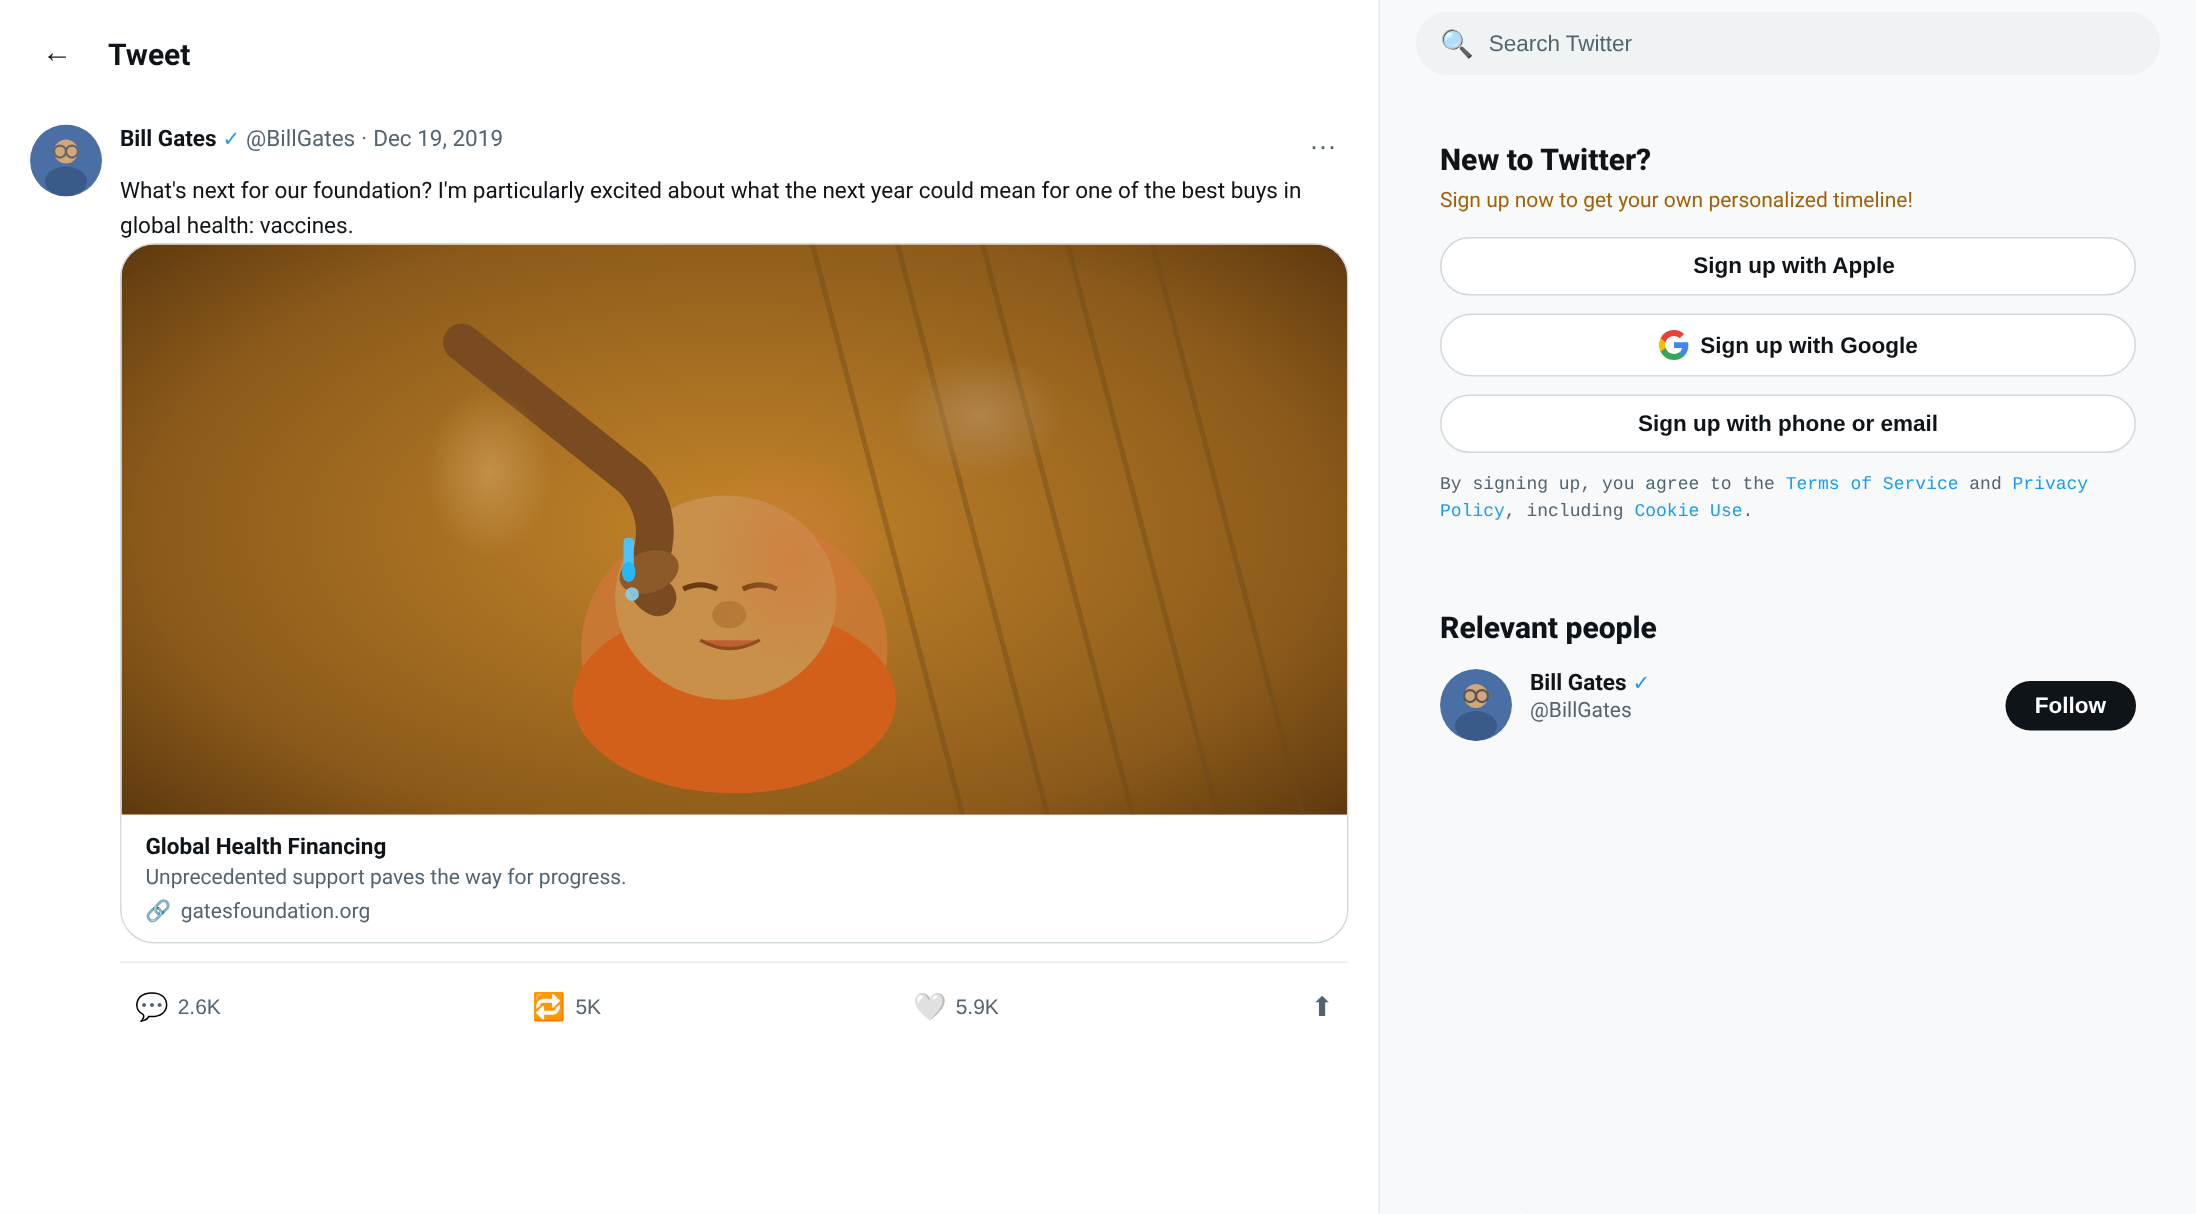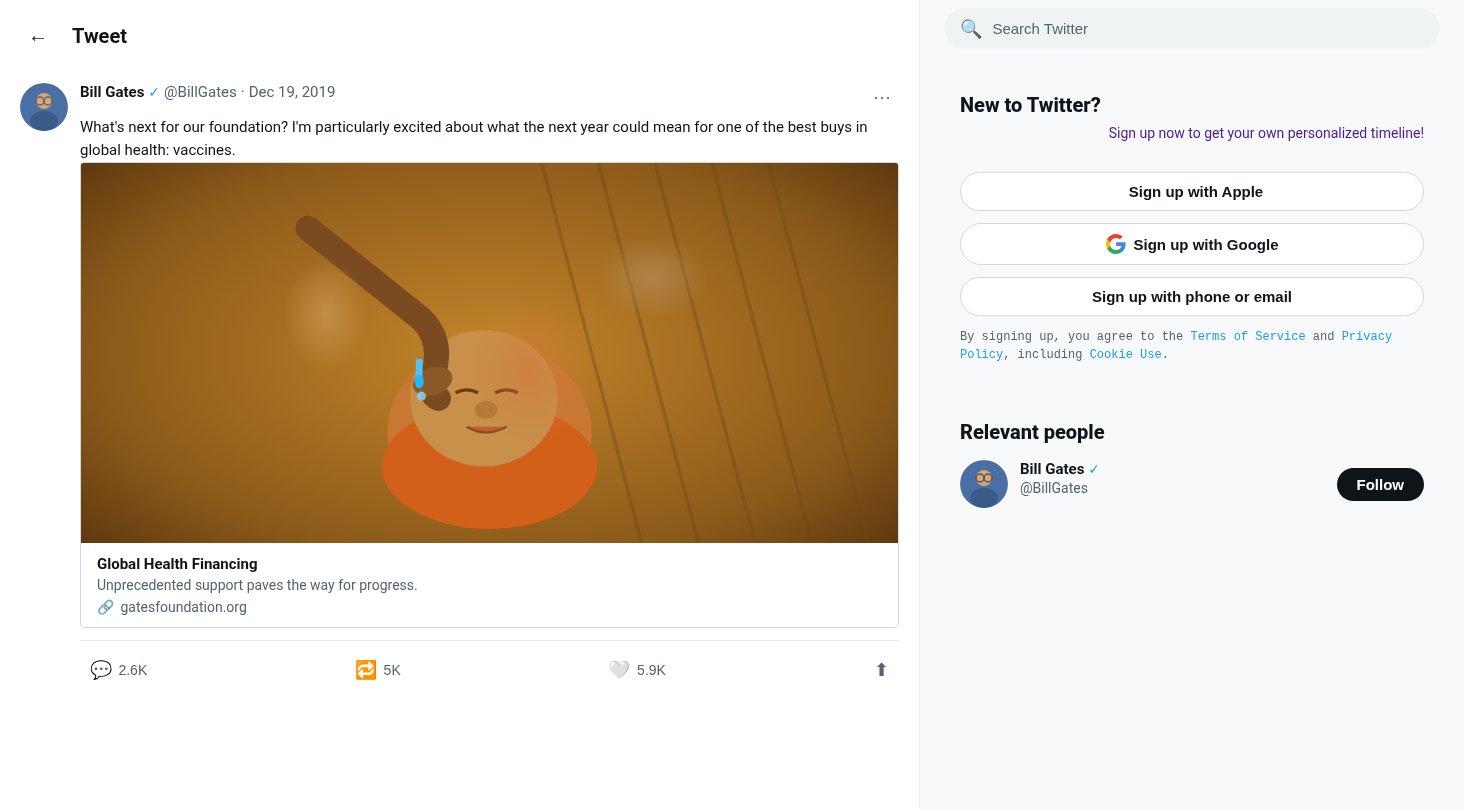--- a/index.html
+++ b/index.html
@@ -102,21 +102,21 @@
     .tweet-text {
       font-size: 15px;
       color: #0f1419;
       line-height: 1.5;
       margin-bottom: 1px;
     }
 
     
     .tweet-image-card {
       border: 1px solid #cfd9de;
-      border-radius: 4px;
+      border-radius: 23px;
       overflow: hidden;
       margin-bottom: 12px;
     }
     .tweet-image-placeholder {
       width: 100%;
       height: 380px;
       background: linear-gradient(135deg, #8B6914 0%, #c4852a 20%, #a0522d 40%, #cd853f 60%, #8B4513 80%, #654321 100%);
       position: relative;
       overflow: hidden;
     }
@@ -212,23 +212,22 @@
       margin-bottom: 20px;
     }
     .new-twitter-title {
       font-size: 20px;
       font-weight: 800;
       color: #0f1419;
       margin-bottom: 8px;
     }
     .new-twitter-subtitle {
       font-size: 14px;
-      color: #4c1d95;
-      margin-bottom: 31px;
-      text-align: right;
+      color: #a16207;
+      margin-bottom: 16px;
     }
     .signup-btn {
       display: flex;
       align-items: center;
       justify-content: center;
       gap: 8px;
       width: 100%;
       padding: 10px 20px;
       border-radius: 9999px;
       border: 1px solid #cfd9de;

